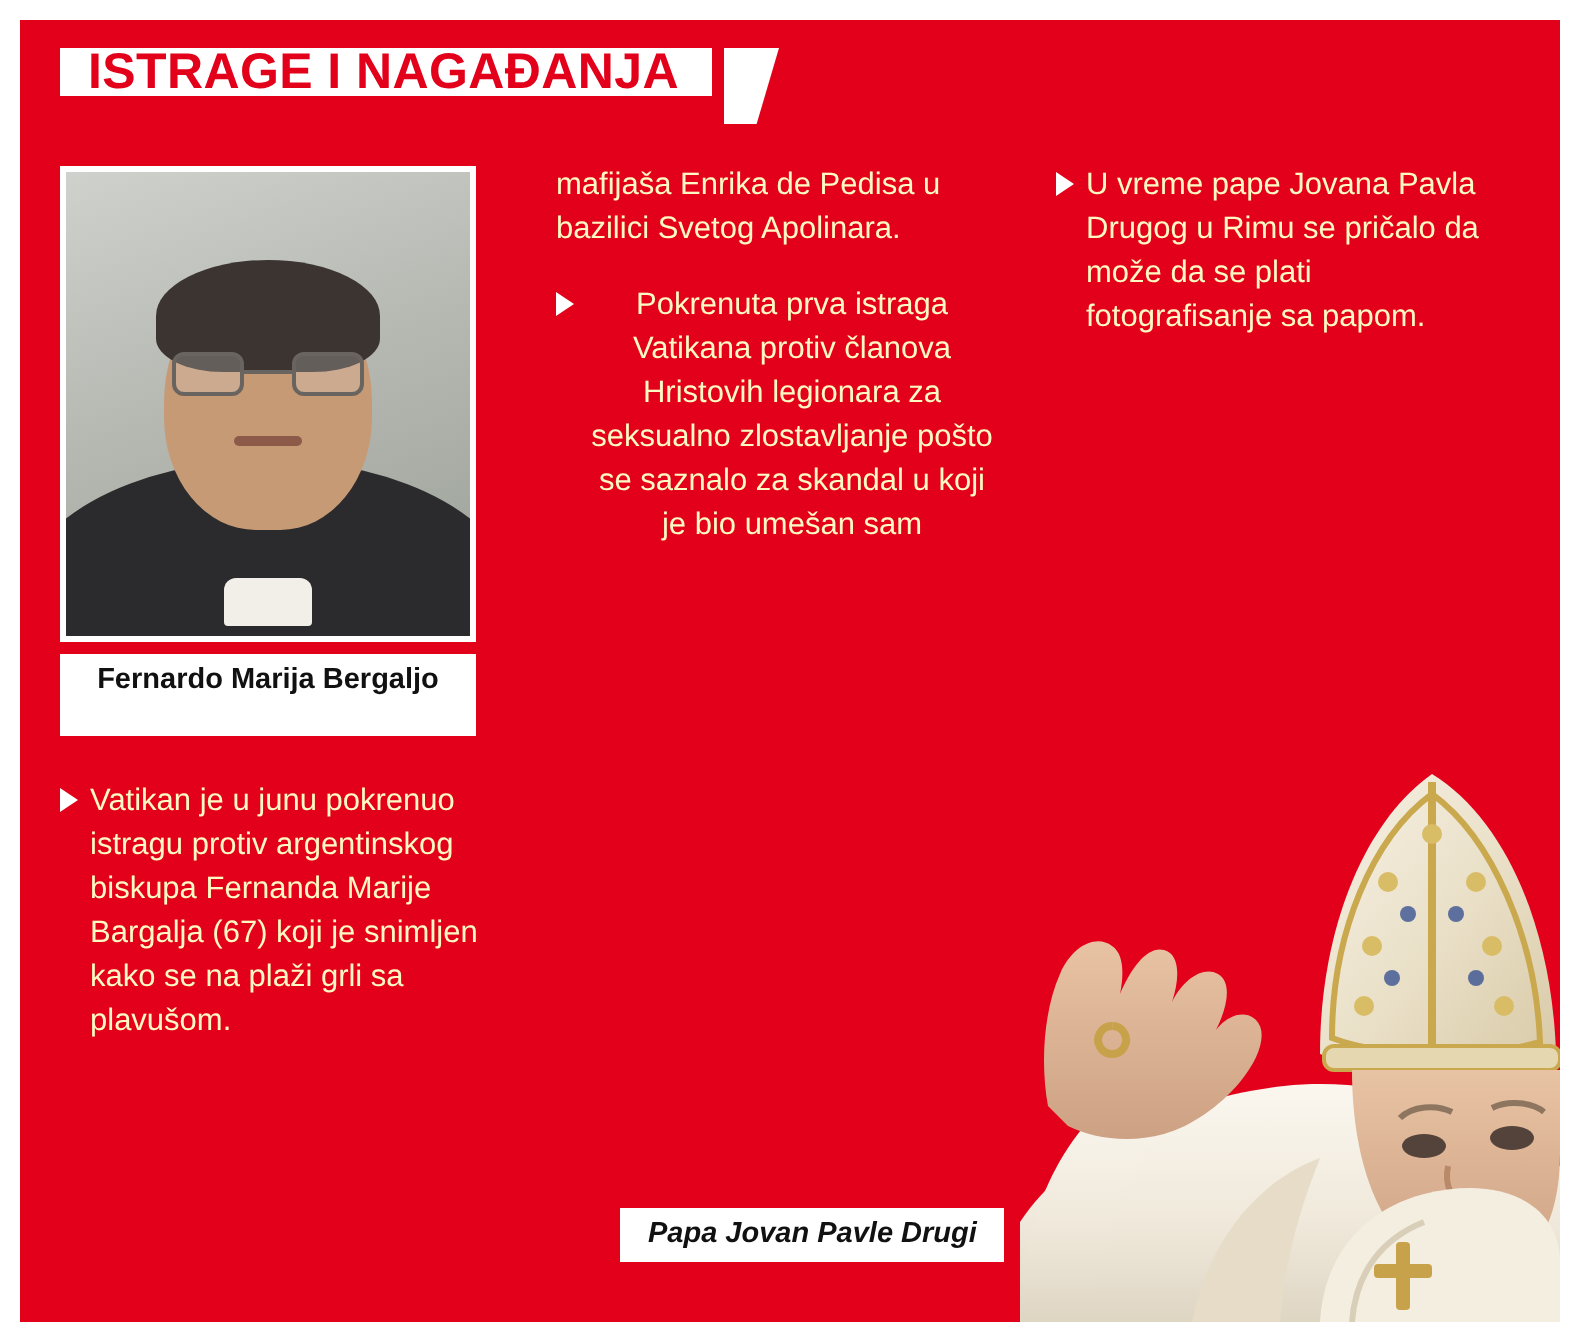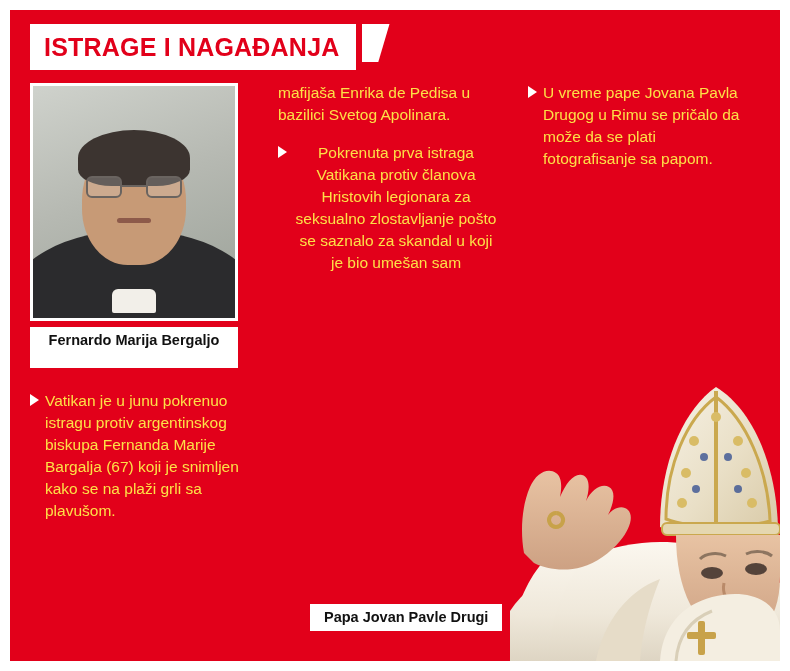--- a/index.html
+++ b/index.html
@@ -41,21 +41,21 @@
     height: 38px;
     display: flex;
     align-items: stretch;
     z-index: 20;
   }
   .title-box {
     background: #ffffff;
     display: flex;
     align-items: center;
     padding: 0 16px 0 14px;
-    height: 46px;
+    height: 24px;
     box-sizing: border-box;
   }
   .title-text {
     color: #e2001a;
     font-size: 25px;
     font-weight: bold;
     letter-spacing: 0.2px;
     line-height: 1;
     font-family: "Liberation Sans", sans-serif;
   }
@@ -181,26 +181,27 @@
   .caption-bishop {
     left: 30px;
     top: 327px;
     width: 208px;
     text-align: center;
   }
   .caption-pope {
     left: 310px;
     top: 604px;
     padding: 5px 14px 6px 14px;
+    font-style: italic;
   }
 
   
   .col {
     position: absolute;
-    color: #fde047;
+    color: #fef9c3;
     font-size: 15.5px;
     line-height: 1.42;
     z-index: 15;
   }
   .col-1 { left: 30px; top: 390px; width: 214px; }
   .col-2 { left: 278px; top: 82px; width: 206px; }
   .col-3 { left: 528px; top: 82px; width: 216px; }
 
   .para {
     position: relative;

